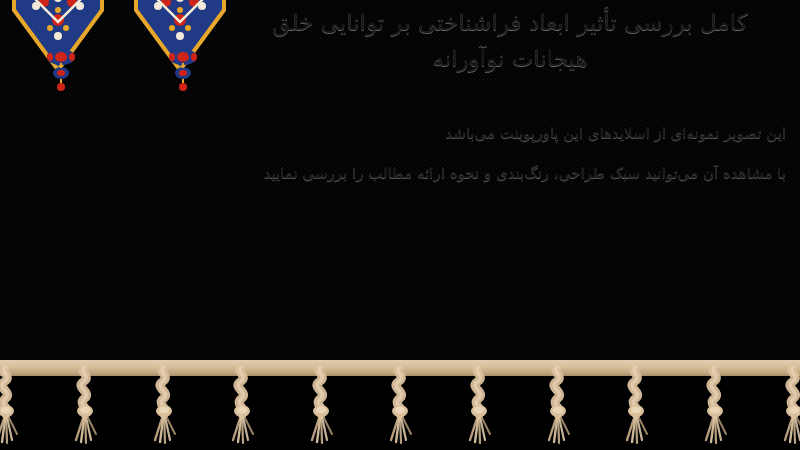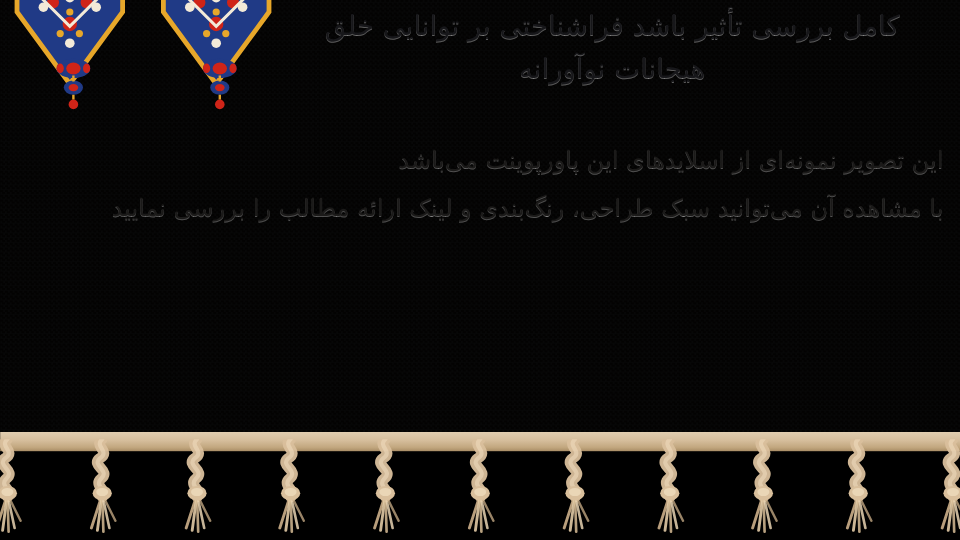--- a/index.html
+++ b/index.html
@@ -60,21 +60,21 @@
     line-height:36px;
     font-weight:400;
     font-family:"DejaVu Sans","Liberation Sans",sans-serif;
     text-shadow:0 1px 0 rgba(255,255,255,.35);
     white-space:pre-line;
   }
   .body-block{
     position:absolute;top:113px;right:14px;width:780px;
     text-align:right;
     color:#1b1a19;
-    font-size:20px;
+    font-size:15px;
     line-height:40px;
     font-family:"DejaVu Sans","Liberation Sans",sans-serif;
     text-shadow:0 1px 0 rgba(255,255,255,.30);
   }
   .body-block div{white-space:nowrap;}
 
   
   .fringe-zone{
     position:absolute;left:0;top:360px;width:800px;height:90px;
     background:#000;
@@ -216,26 +216,26 @@
       <ellipse cx="6" cy="9" rx="3" ry="4" fill="#cf2418"></ellipse>
       <ellipse cx="28" cy="9" rx="3" ry="4" fill="#cf2418"></ellipse>
       <ellipse cx="17" cy="25" rx="8" ry="6" fill="#203a86"></ellipse>
       <ellipse cx="17" cy="25" rx="4" ry="3" fill="#cf2418"></ellipse>
       <circle cx="17" cy="39" r="4" fill="#cf2418"></circle>
       <path d="M17 15 L17 20" stroke="#e7a72a" stroke-width="2"></path>
       <path d="M17 31 L17 35" stroke="#e7a72a" stroke-width="2"></path>
     </g>
   </svg>
 
-  <div class="title">کامل بررسی تأثیر باشد فراشناختی بر توانایی خلق
+  <div class="title">کامل بررسی تأثیر ابعاد فراشناختی بر توانایی خلق
 هیجانات نوآورانه</div>
 
   <div class="body-block">
     <div>این تصویر نمونه‌ای از اسلایدهای این پاورپوینت می‌باشد</div>
-    <div>با مشاهده آن می‌توانید سبک طراحی، رنگ‌بندی و لینک ارائه مطالب را بررسی نمایید</div>
+    <div>با مشاهده آن می‌توانید سبک طراحی، رنگ‌بندی و نحوه ارائه مطالب را بررسی نمایید</div>
   </div>
 
   <div class="fringe-zone">
     <div class="fringe-edge"></div>
     <div id="tassels">
         <svg class="tassel" width="44" height="80" viewBox="0 0 44 80" style="left: -16px;">
           <g>
             <path d="M22 0 C14 6, 30 10, 20 16 C12 22, 30 26, 21 33 C14 39, 28 43, 22 48" stroke="#d9bf9c" stroke-width="9" fill="none" stroke-linecap="round" opacity=".95"></path>
             <path d="M22 0 C15 6, 29 10, 20 16 C13 22, 29 26, 21 33 C15 39, 27 43, 22 48" stroke="#f0ddc0" stroke-width="3.5" fill="none" stroke-linecap="round" opacity=".55"></path>
             <path d="M22 46 L13 74" stroke="#cdb08a" stroke-width="2.4" stroke-linecap="round" opacity=".9"></path>

